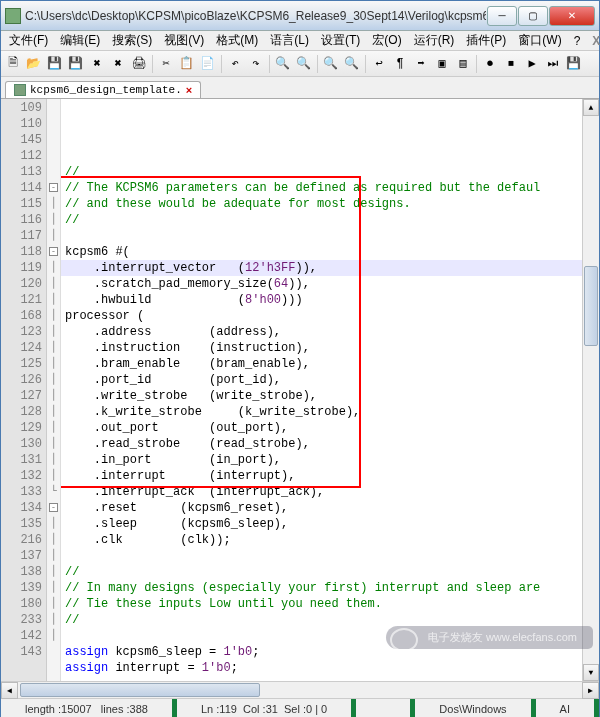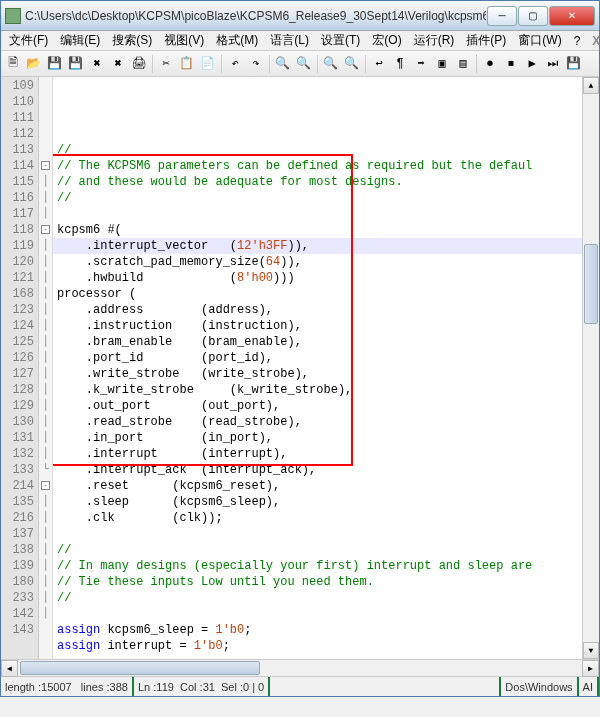--- a/index.html
+++ b/index.html
@@ -113,21 +113,21 @@
   }
   .tab .close-x { color: #c00; font-weight: bold; font-family: sans-serif; }
   .tab-icon { width: 12px; height: 12px; background: #7ba07b; border: 1px solid #586; }
   .editor-area {
     display: flex;
     height: 582px;
     position: relative;
     background: #fff;
   }
   .gutter {
-    width: 38px;
+    width: 46px;
     background: #e4e4e4;
     text-align: right;
     padding-right: 4px;
     color: #808080;
     font-family: "Courier New", monospace;
     font-size: 12px;
     line-height: 16px;
     padding-top: 1px;
     border-right: 1px solid #ccc;
   }
@@ -223,22 +223,22 @@
     height: 20px;
     background: #f0f0f0;
     border-top: 1px solid #ccc;
     display: flex;
     align-items: center;
     font-family: "Segoe UI", sans-serif;
     font-size: 11px;
     color: #333;
   }
   .status-cell {
-    padding: 0 4px;
-    border-right: 2px solid #15803d;
+    padding: 0 24px;
+    border-right: 5px solid #15803d;
     height: 100%;
     display: flex; align-items: center;
     white-space: nowrap;
   }
   .watermark {
     position: absolute;
     right: 6px;
     bottom: 32px;
     font-family: sans-serif;
     font-size: 11px;
@@ -252,21 +252,21 @@
     content: "";
     position: absolute;
     left: 4px; top: 2px;
     width: 24px; height: 20px;
     border: 2px solid rgba(255,255,255,0.6);
     border-radius: 50%;
   }
   
   .c-comment { color: #008000; }
   .c-kw { color: #0000ff; }
-  .c-num { color: #c2410c; }
+  .c-num { color: #701a75; }
   .c-id { color: #000; }
 </style>
 </head>
 <body>
 
 <div class="window">
 
   <div class="titlebar">
     <div class="title-icon"></div>
     <div class="title-text">C:\Users\dc\Desktop\KCPSM\picoBlaze\KCPSM6_Release9_30Sept14\Verilog\kcpsm6_design_tem...</div>
@@ -321,26 +321,33 @@
     <div class="tb-btn">▣</div>
     <div class="tb-btn">▤</div>
     <div class="tb-sep"></div>
     <div class="tb-btn">⏺</div>
     <div class="tb-btn">⏹</div>
     <div class="tb-btn">▶</div>
     <div class="tb-btn">⏭</div>
     <div class="tb-btn">💾</div>
   </div>
 
+  <div class="tabbar">
+    <div class="tab">
+      <span class="tab-icon"></span>
+      <span>kcpsm6_design_template.</span>
+      <span class="close-x">×</span>
+    </div>
+  </div>
 
   <div class="editor-area">
     <div class="gutter" id="gutter">
         <div>109</div>
         <div>110</div>
-        <div>111</div>
+        <div>145</div>
         <div>112</div>
         <div>113</div>
         <div>114</div>
         <div>115</div>
         <div>116</div>
         <div>117</div>
         <div>118</div>
         <div>119</div>
         <div>120</div>
         <div>121</div>
@@ -349,21 +356,21 @@
         <div>124</div>
         <div>125</div>
         <div>126</div>
         <div>127</div>
         <div>128</div>
         <div>129</div>
         <div>130</div>
         <div>131</div>
         <div>132</div>
         <div>133</div>
-        <div>214</div>
+        <div>134</div>
         <div>135</div>
         <div>216</div>
         <div>137</div>
         <div>138</div>
         <div>139</div>
         <div>180</div>
         <div>233</div>
         <div>142</div>
         <div>143</div>
       </div>
@@ -408,20 +415,22 @@
       <div class="highlight-line" id="hl" style="top: 161px;"></div>
       <div class="red-box" id="redbox" style="top: 77px; height: 312px; left: -50px; width: 350px;"></div>
     <div class="code-line" style="position: relative; z-index: 2;"><span class="c-comment">//</span></div><div class="code-line" style="position: relative; z-index: 2;"><span class="c-comment">// The KCPSM6 parameters can be defined as required but the defaul</span></div><div class="code-line" style="position: relative; z-index: 2;"><span class="c-comment">// and these would be adequate for most designs.</span></div><div class="code-line" style="position: relative; z-index: 2;"><span class="c-comment">//</span></div><div class="code-line" style="position: relative; z-index: 2;">&nbsp;</div><div class="code-line" style="position: relative; z-index: 2;"><span class="c-id">kcpsm6 #(</span></div><div class="code-line" style="position: relative; z-index: 2;">    <span class="c-id">.interrupt_vector   </span>(<span class="c-num">12'h3FF</span>)),</div><div class="code-line" style="position: relative; z-index: 2;">    <span class="c-id">.scratch_pad_memory_size</span>(<span class="c-num">64</span>)),</div><div class="code-line" style="position: relative; z-index: 2;">    <span class="c-id">.hwbuild            </span>(<span class="c-num">8'h00</span>)))</div><div class="code-line" style="position: relative; z-index: 2;"><span class="c-id">processor (</span></div><div class="code-line" style="position: relative; z-index: 2;">    <span class="c-id">.address        </span>(<span class="c-id">address</span>),</div><div class="code-line" style="position: relative; z-index: 2;">    <span class="c-id">.instruction    </span>(<span class="c-id">instruction</span>),</div><div class="code-line" style="position: relative; z-index: 2;">    <span class="c-id">.bram_enable    </span>(<span class="c-id">bram_enable</span>),</div><div class="code-line" style="position: relative; z-index: 2;">    <span class="c-id">.port_id        </span>(<span class="c-id">port_id</span>),</div><div class="code-line" style="position: relative; z-index: 2;">    <span class="c-id">.write_strobe   </span>(<span class="c-id">write_strobe</span>),</div><div class="code-line" style="position: relative; z-index: 2;">    <span class="c-id">.k_write_strobe     </span>(<span class="c-id">k_write_strobe</span>),</div><div class="code-line" style="position: relative; z-index: 2;">    <span class="c-id">.out_port       </span>(<span class="c-id">out_port</span>),</div><div class="code-line" style="position: relative; z-index: 2;">    <span class="c-id">.read_strobe    </span>(<span class="c-id">read_strobe</span>),</div><div class="code-line" style="position: relative; z-index: 2;">    <span class="c-id">.in_port        </span>(<span class="c-id">in_port</span>),</div><div class="code-line" style="position: relative; z-index: 2;">    <span class="c-id">.interrupt      </span>(<span class="c-id">interrupt</span>),</div><div class="code-line" style="position: relative; z-index: 2;">    <span class="c-id">.interrupt_ack  </span>(<span class="c-id">interrupt_ack</span>),</div><div class="code-line" style="position: relative; z-index: 2;">    <span class="c-id">.reset      </span>(<span class="c-id">kcpsm6_reset</span>),</div><div class="code-line" style="position: relative; z-index: 2;">    <span class="c-id">.sleep      </span>(<span class="c-id">kcpsm6_sleep</span>),</div><div class="code-line" style="position: relative; z-index: 2;">    <span class="c-id">.clk        </span>(<span class="c-id">clk</span>));</div><div class="code-line" style="position: relative; z-index: 2;">&nbsp;</div><div class="code-line" style="position: relative; z-index: 2;"><span class="c-comment">//</span></div><div class="code-line" style="position: relative; z-index: 2;"><span class="c-comment">// In many designs (especially your first) interrupt and sleep are</span></div><div class="code-line" style="position: relative; z-index: 2;"><span class="c-comment">// Tie these inputs Low until you need them.</span></div><div class="code-line" style="position: relative; z-index: 2;"><span class="c-comment">//</span></div><div class="code-line" style="position: relative; z-index: 2;">&nbsp;</div><div class="code-line" style="position: relative; z-index: 2;"><span class="c-kw">assign</span> <span class="c-id">kcpsm6_sleep</span> = <span class="c-num">1'b0</span>;</div><div class="code-line" style="position: relative; z-index: 2;"><span class="c-kw">assign</span> <span class="c-id">interrupt</span> = <span class="c-num">1'b0</span>;</div><div class="code-line" style="position: relative; z-index: 2;">&nbsp;</div></div>
     <div class="scrollbar-v">
       <div class="sb-btn">▲</div>
       <div class="sb-track">
         <div class="sb-thumb" style="top:150px;height:80px"></div>
       </div>
       <div class="sb-btn">▼</div>
     </div>
+    <div class="watermark">电子发烧友
+www.elecfans.com</div>
   </div>
 
   <div class="scrollbar-h">
     <div class="sb-btn" style="width:17px">◀</div>
     <div class="sb-track-h">
       <div class="sb-thumb-h" style="left:2px;width:240px"></div>
     </div>
     <div class="sb-btn" style="width:17px">▶</div>
   </div>
 

